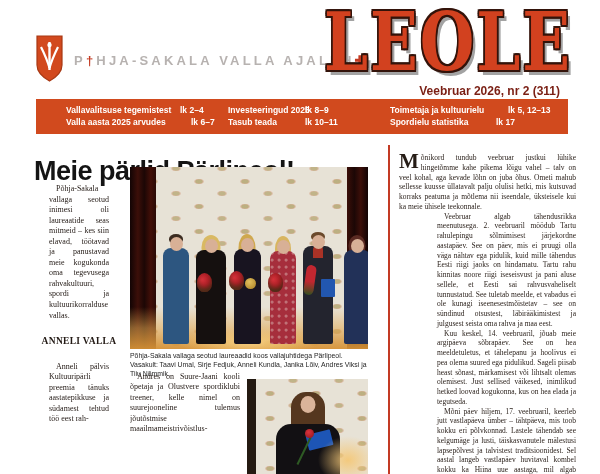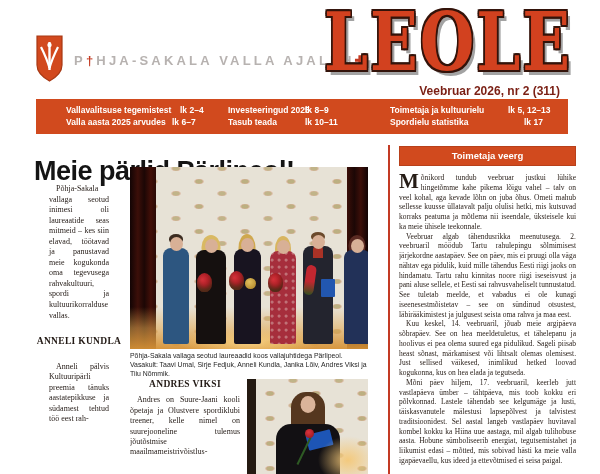--- a/index.html
+++ b/index.html
@@ -49,21 +49,21 @@
 
   .vrule{position:absolute;left:388px;top:145px;width:2px;height:329px;background:#c33a24;}
 
   
   .editor{position:absolute;left:399px;top:146px;width:177px;height:328px;overflow:hidden;}
   .editor-title{background:#d14a1e;border:1px solid #b8401a;color:#fff;text-align:center;
                 font-weight:bold;font-size:9.5px;padding:3px 0 4px;}
   .editor-text{margin-top:7px;font-family:"Liberation Serif",serif;font-size:7.5px;
                line-height:1.3;text-align:justify;color:#261c16;}
   .editor-text p{margin:0;}
-  .editor-text p + p{text-indent:7px;}
+  .editor-text p + p{text-indent:7px;margin-left:38px;}
   .dropcap{float:left;font-size:21px;line-height:17px;font-weight:bold;padding-right:2px;}
 
   
   .photo{overflow:hidden;background:#e7e2d6;}
   .photo-main{position:absolute;left:130px;top:167px;width:238px;height:182px;}
   .photo-2{position:absolute;left:247px;top:379px;width:121px;height:95px;background:#e9e4d8;}
   .backdrop{position:absolute;inset:0;background-color:#e7e2d6;
     background-image:
       radial-gradient(ellipse 7px 4px at 50% 50%, rgba(146,124,44,.5) 0 45%, rgba(190,90,40,.3) 60%, transparent 75%),
       radial-gradient(ellipse 7px 4px at 50% 50%, rgba(146,124,44,.45) 0 45%, rgba(190,90,40,.28) 60%, transparent 75%);
@@ -122,36 +122,36 @@
     <circle cx="13.5" cy="10" r="2.2" fill="#ffffff"></circle>
   </svg>
   <div class="tagline"><span>P</span><span class="red-glyph">†</span><span>HJA-SAKALA VALLA AJALEH</span><span class="red-glyph">✚</span></div>
   <div class="logo">LEOLE</div>
   <div class="issue">Veebruar 2026, nr 2 (311)</div>
 
   <nav class="toc">
     <span style="left:30px;top:6px">Vallavalitsuse tegemistest</span>
     <span style="left:144px;top:6px">lk 2–4</span>
     <span style="left:30px;top:18px">Valla aasta 2025 arvudes</span>
-    <span style="left:136px;top:18px">lk 6–7</span>
+    <span style="left:155px;top:18px">lk 6–7</span>
     <span style="left:192px;top:6px">Investeeringud 2025</span>
     <span style="left:269px;top:6px">lk 8–9</span>
     <span style="left:192px;top:18px">Tasub teada</span>
     <span style="left:269px;top:18px">lk 10–11</span>
     <span style="left:354px;top:6px">Toimetaja ja kultuurielu</span>
     <span style="left:472px;top:6px">lk 5, 12–13</span>
     <span style="left:354px;top:18px">Spordielu statistika</span>
-    <span style="left:488px;top:18px">lk 17</span>
+    <span style="left:460px;top:18px">lk 17</span>
   </nav>
 
   <h1 class="headline">Meie pärlid Pärlipeol!</h1>
 
   <div class="col-left">
     <p class="body-p">Põhja-Sakala vallaga seotud inimesi oli laureaatide seas mitmeid – kes siin elavad, töötavad ja panustavad meie kogukonda oma tegevusega rahvakultuuri, spordi ja kultuurikorralduse vallas.</p>
-    <div class="person-name">ANNELI KUNDLA</div>
+    <div class="person-name">ANNELI VALLA</div>
     <p class="body-p">Anneli pälvis Kultuuripärli preemia tänuks aastatepikkuse ja südamest tehtud töö eest rah-</p>
   </div>
 
   <div class="photo photo-main">
     <div class="backdrop"></div>
     <div class="curtain-l"></div>
     <div class="curtain-r"></div>
 
     <div class="person" style="left:32px;width:28px">
       <div class="hair" style="top:-3px;width:14px;height:10px;background:#3b2b20"></div>
@@ -192,40 +192,38 @@
       <div class="torso" style="width:27px;height:94px;background:#223158"></div>
     </div>
 
     <div class="stage-glow"></div>
     <div class="stage-spot"></div>
   </div>
 
   <div class="caption">Põhja-Sakala vallaga seotud laureaadid koos vallajuhtidega Pärlipeol. Vasakult: Taavi Umal, Sirje Fedjuk, Anneli Kundla, Janika Lõiv, Andres Viksi ja Tiiu Nõmmik.</div>
 
   <div class="sec2">
-    <div class="person-name">ANDRES VIKSI</div>
     <p class="body-p">Andres on Suure-Jaani kooli õpetaja ja Olustvere spordiklubi treener, kelle nimel on suurejooneline tulemus jõutõstmise maailmameistrivõistlus-</p>
   </div>
 
   <div class="photo photo-2">
     <div class="backdrop"></div>
     <div class="p2-dark"></div>
     <div class="p2-hair"></div>
     <div class="p2-head"></div>
     <div class="p2-body"></div>
     <div class="p2-folder"></div>
     <div class="p2-stem"></div>
     <div class="p2-rose"></div>
     <div class="p2-light"></div>
   </div>
 
   <div class="vrule"></div>
 
   <aside class="editor">
-    <div class="editor-title">Toimetaja veerg</div>
     <div class="editor-text">
       <p><span class="dropcap">M</span><span>õnikord tundub veebruar justkui lühike hingetõmme kahe pikema lõigu vahel – talv on veel kohal, aga kevade lõhn on juba õhus. Ometi mahub sellesse kuusse üllatavalt palju olulisi hetki, mis kutsuvad korraks peatuma ja mõtlema nii iseendale, üksteisele kui ka meie ühisele teekonnale.</span></p>
       <p>Veebruar algab tähendusrikka meenutusega. 2. veebruaril möödub Tartu rahulepingu sõlmimisest järjekordne aastapäev. See on päev, mis ei pruugi olla väga nähtav ega pidulik, kuid mille tähendus Eesti riigi jaoks on hindamatu. Tartu rahu kinnitas noore riigi iseseisvust ja pani aluse sellele, et Eesti sai rahvusvaheliselt tunnustatud. See tuletab meelde, et vabadus ei ole kunagi iseenesestmõistetav – see on sündinud otsustest, läbirääkimistest ja julgusest seista oma rahva ja maa eest.</p>
       <p>Kuu keskel, 14. veebruaril, jõuab meie argipäeva sõbrapäev. See on hea meeldetuletus, et tähelepanu ja hoolivus ei pea olema suured ega pidulikud. Sageli piisab heast sõnast, märkamisest või lihtsalt olemas olemisest. Just sellised väikesed, inimlikud hetked loovad kogukonna, kus on hea elada ja tegutseda.</p>
       <p>Mõni päev hiljem, 17. veebruaril, keerleb jutt vastlapäeva ümber – tähtpäeva, mis toob kokku eri põlvkonnad. Lastele tähendab see kelgumäge ja lusti, täiskasvanutele mälestusi lapsepõlvest ja talvistest traditsioonidest. Sel aastal langeb vastlapäev huvitaval kombel kokku ka Hiina uue aastaga, mil algab tulihobuse aasta. Hobune sümboliseerib energiat, tegutsemistahet ja liikumist edasi – mõtted, mis sobivad hästi ka meie valla igapäevaellu, kus ideed ja ettevõtmised ei seisa paigal.</p>
     </div>
   </aside>
 
 </div>
 

